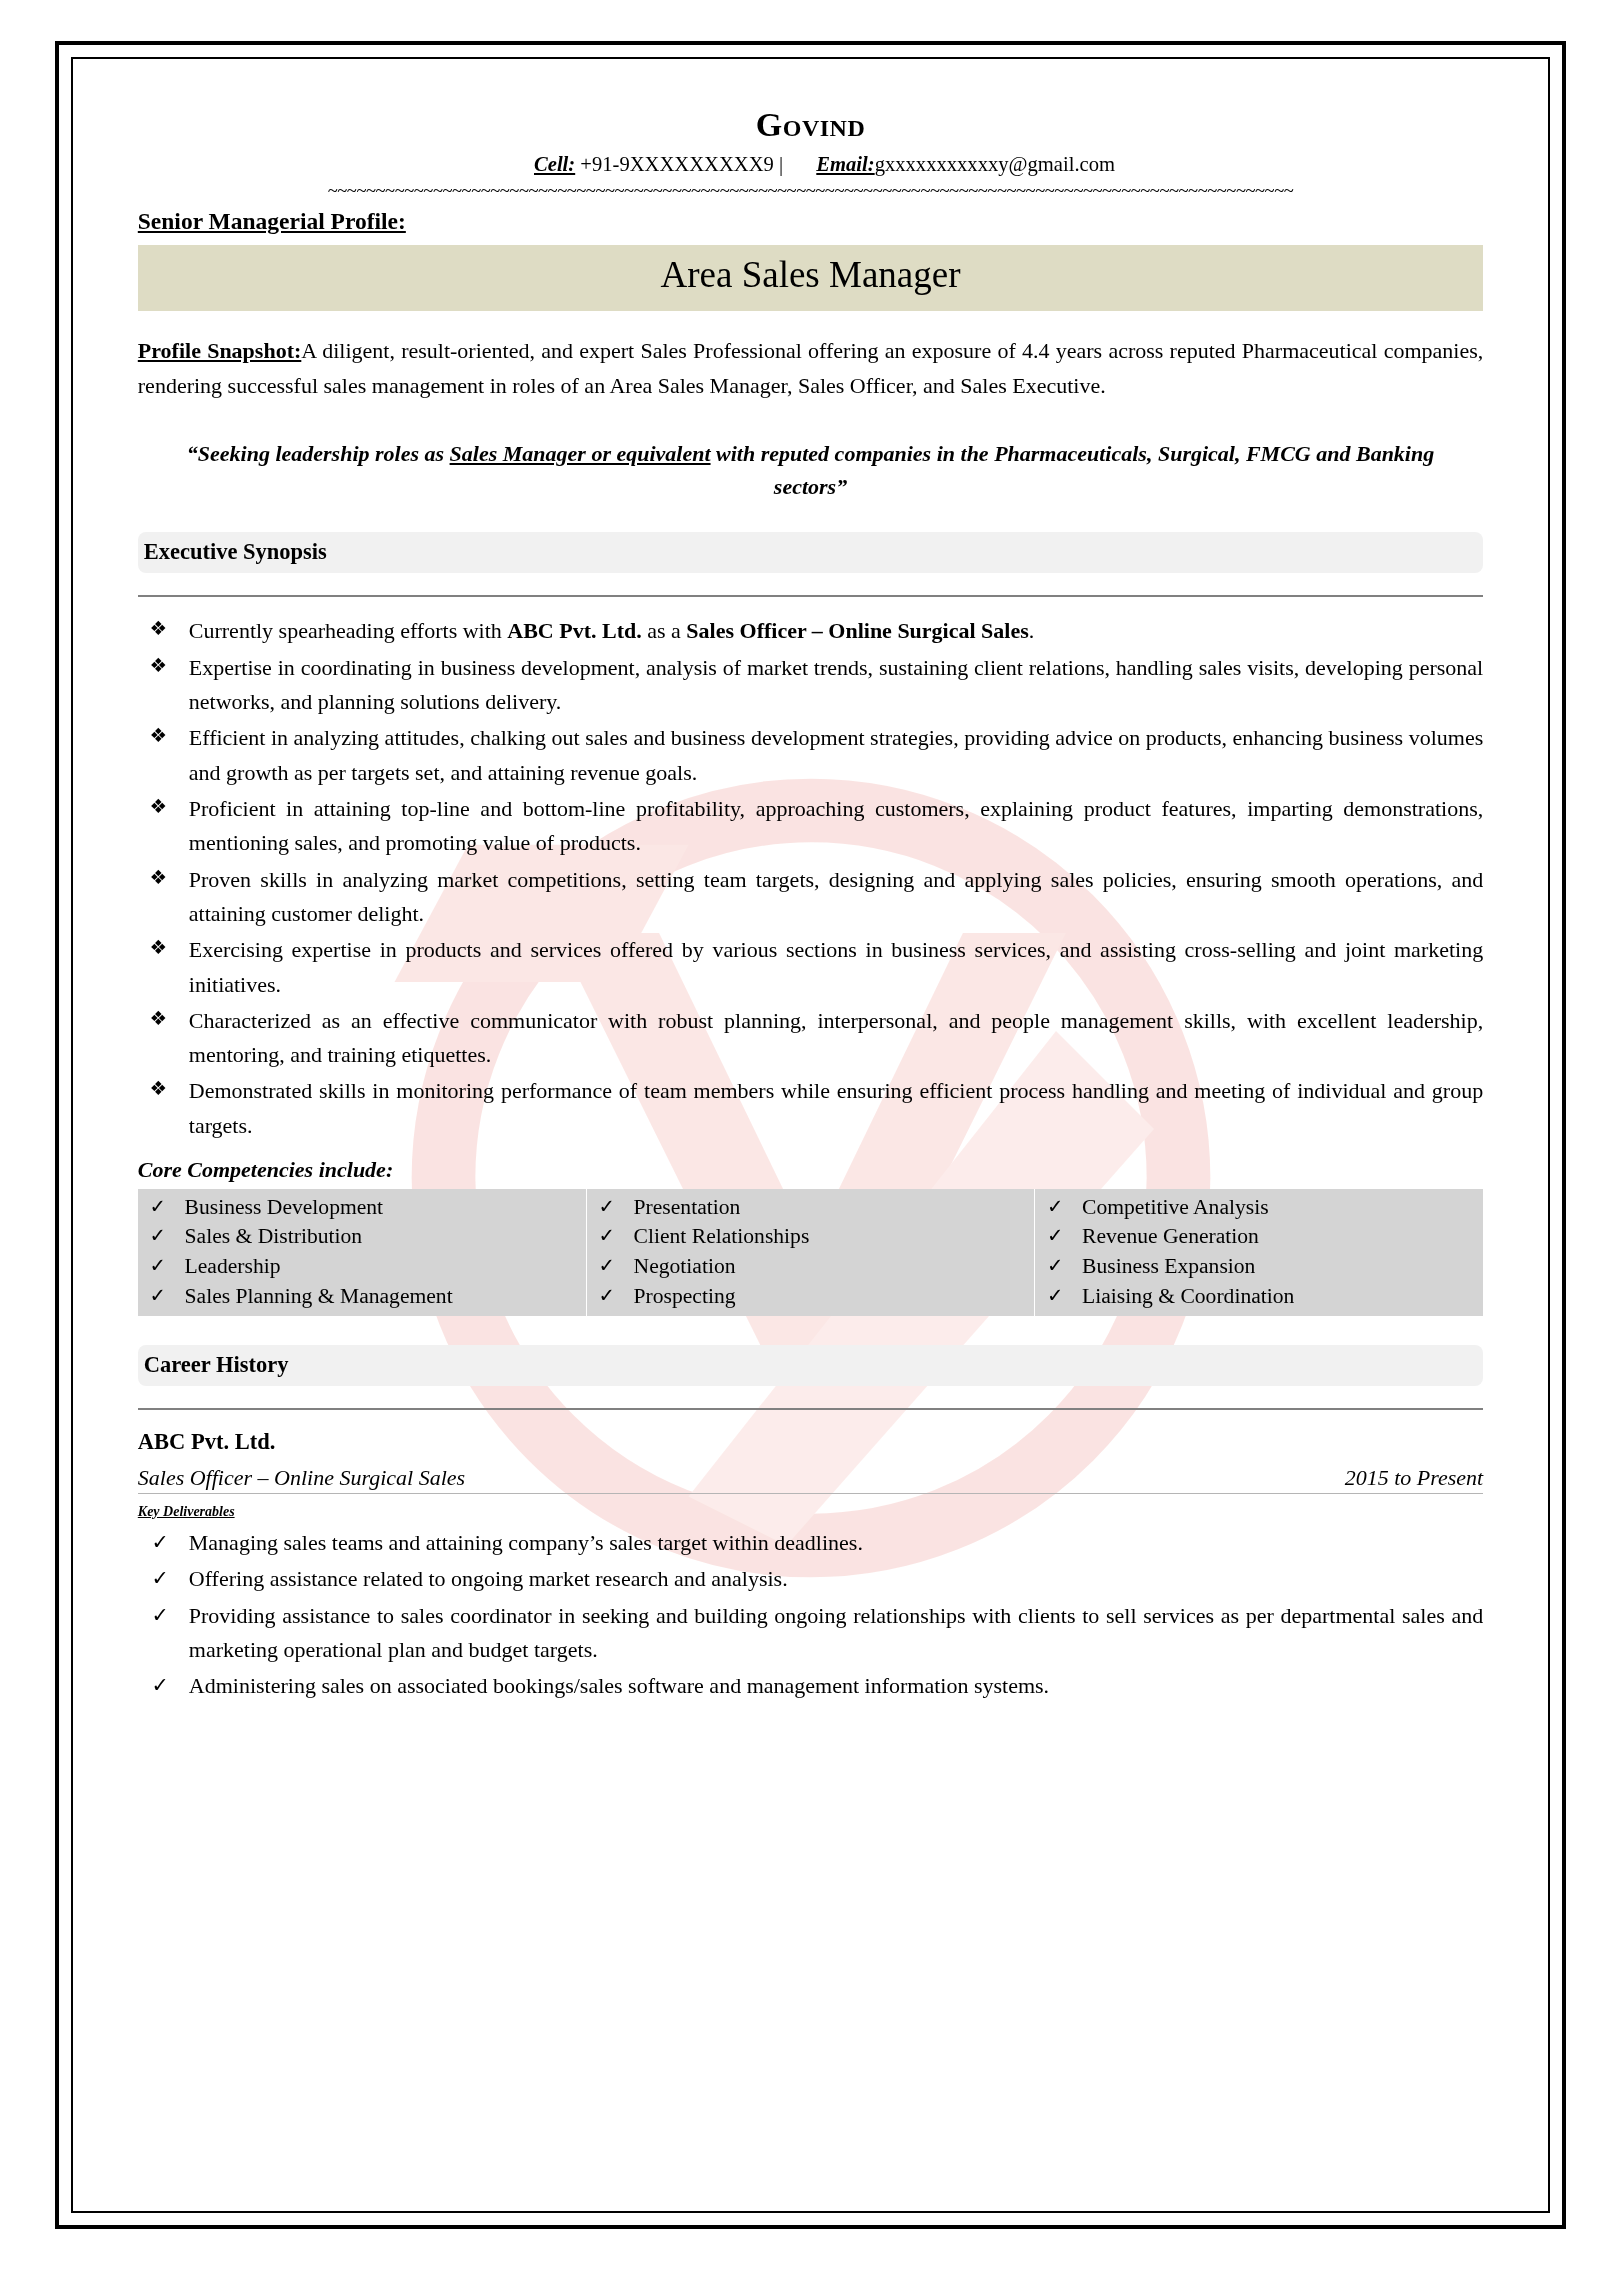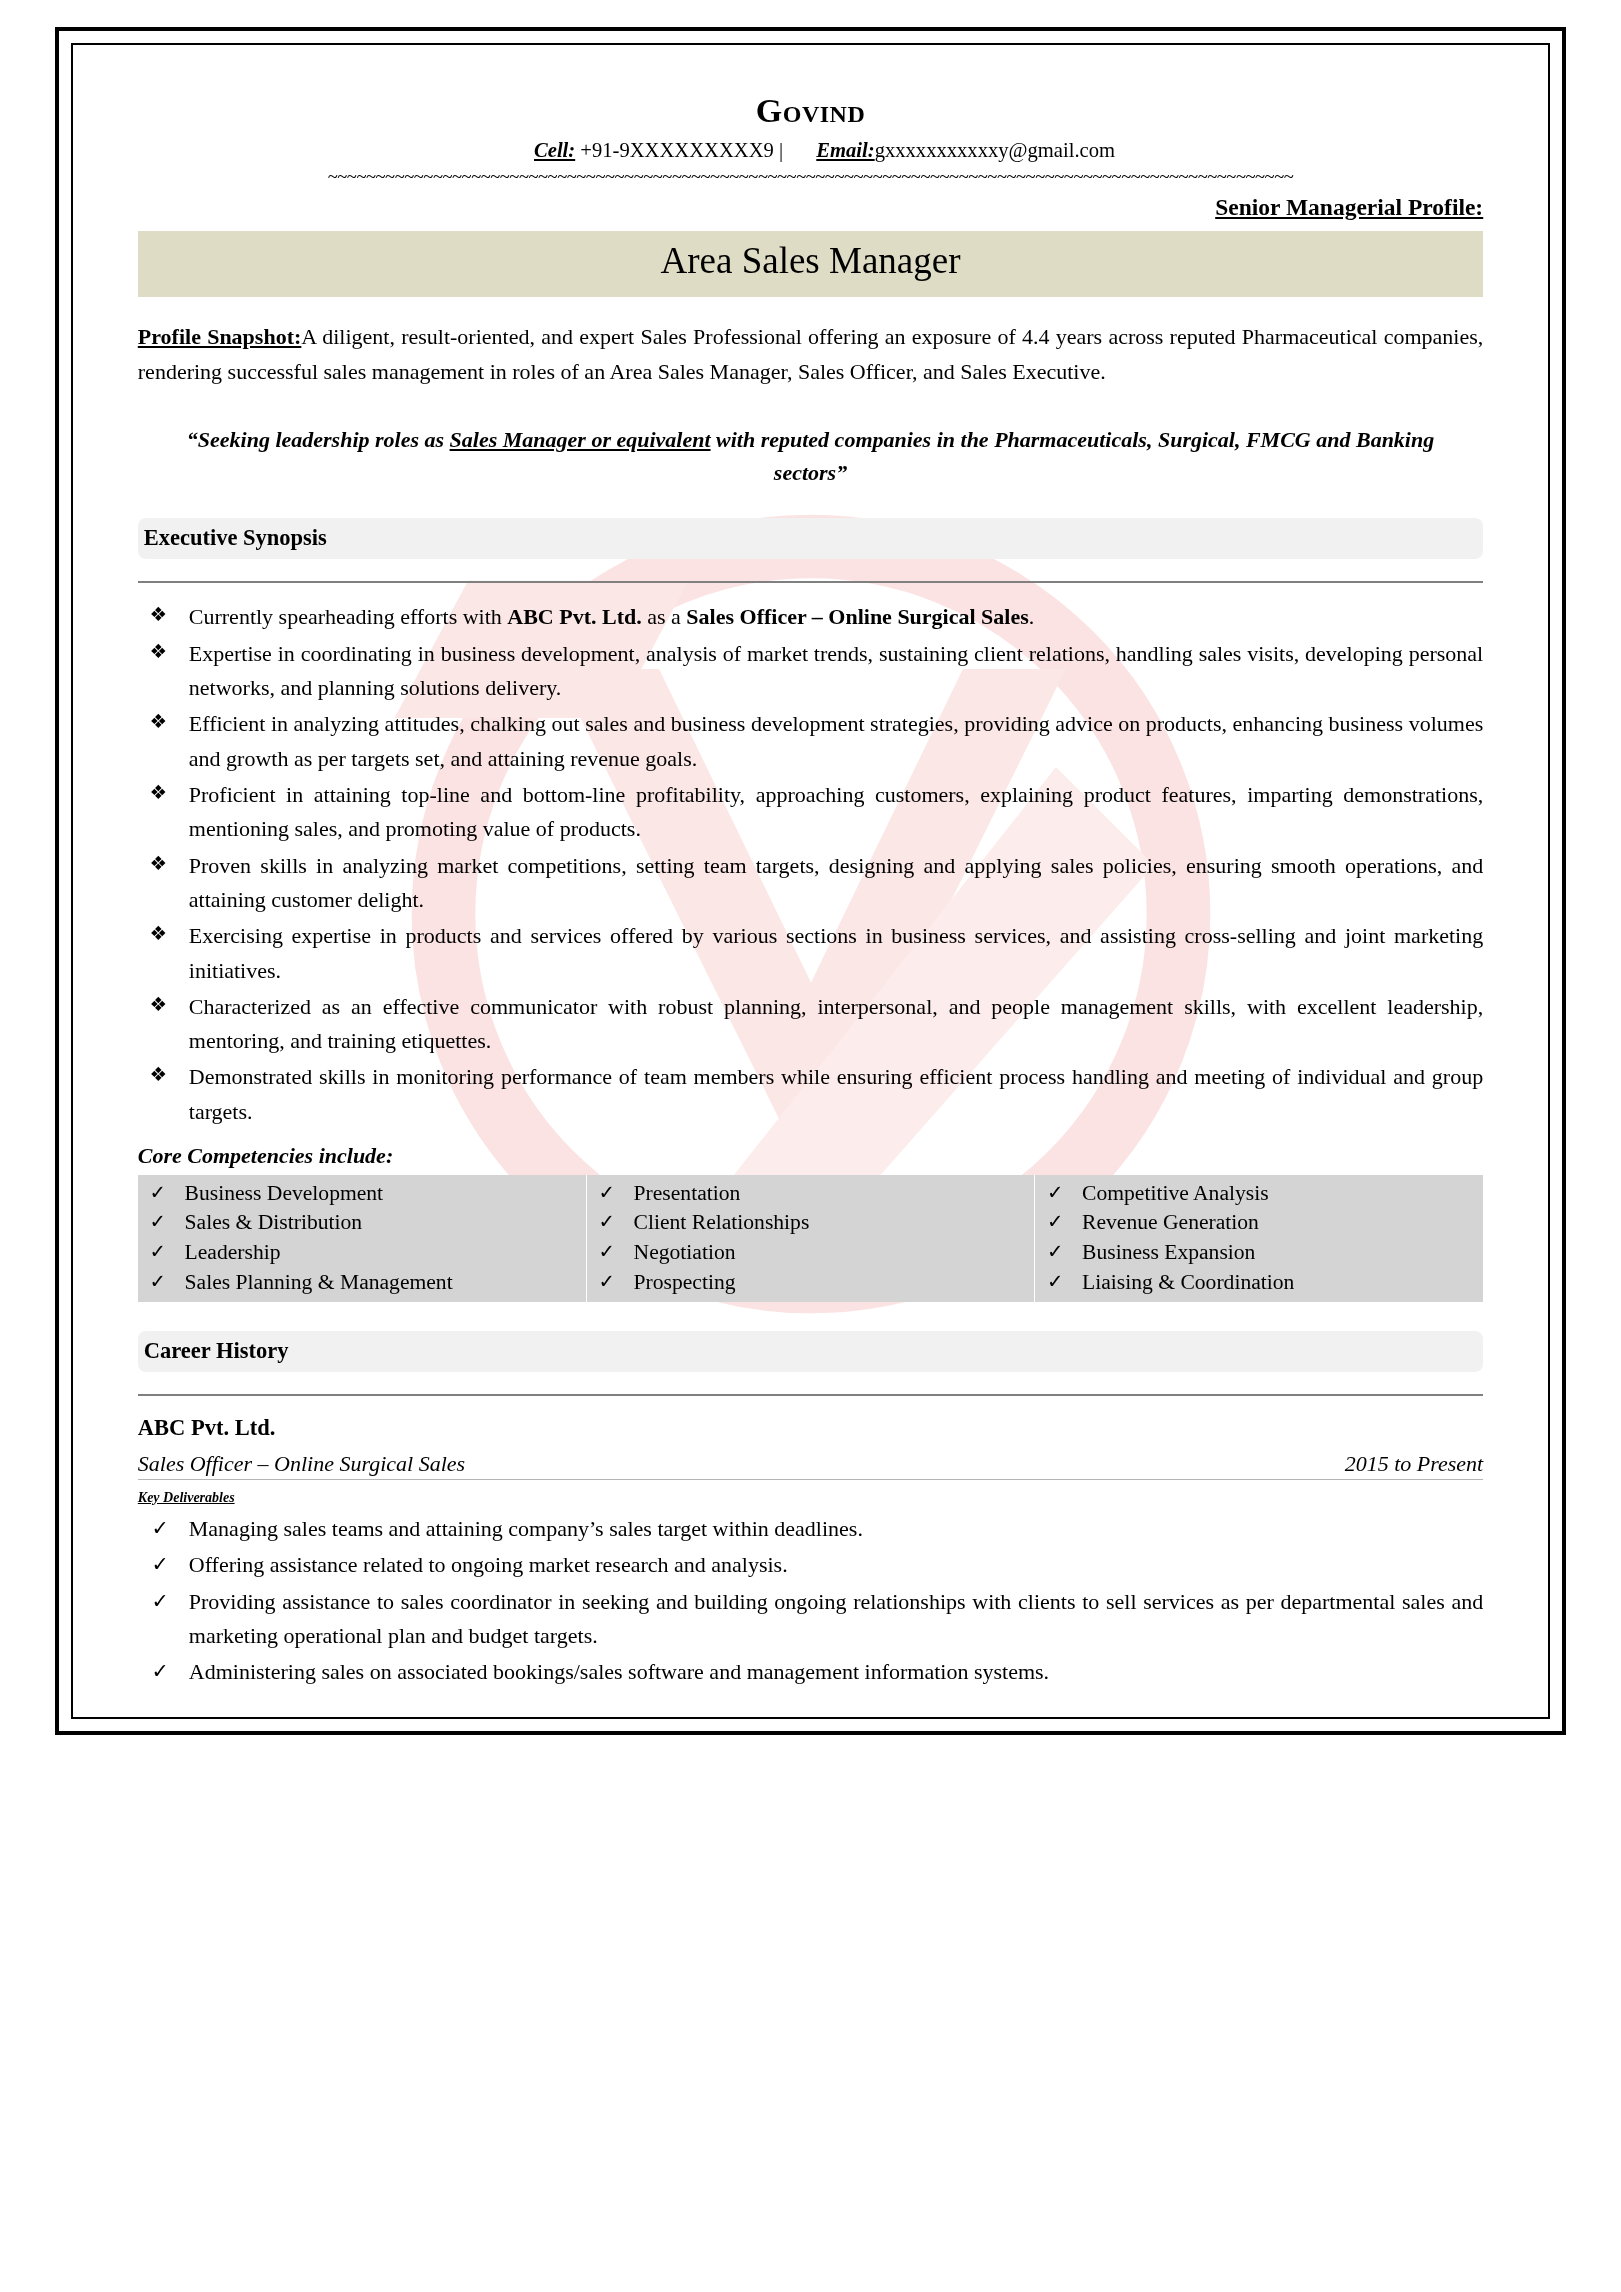--- a/index.html
+++ b/index.html
@@ -13,23 +13,23 @@
     font-family: "Liberation Serif", serif;
     color: #000000;
     position: relative;
     overflow: hidden;
   }
 
   
   .page-outer {
     position: absolute;
     left: 55px;
-    top: 27px;
+    top: 41px;
     width: 1511px;
-    height: 1708px;
+    height: 2188px;
     border: 4.9px solid #000000;
     box-sizing: border-box;
   }
   .page-inner {
     position: absolute;
     left: 11.8px;
     top: 11.8px;
     right: 11.8px;
     bottom: 11.8px;
     border: 2px solid #000000;
@@ -80,21 +80,21 @@
   .sep-tildes {
     font-size: 18.6px;
     letter-spacing: -0.5px;
     text-align: center;
     white-space: nowrap;
     overflow: hidden;
     margin: 2px 0 5.9px 0;
     color: #000;
   }
   .sub-head {
-    text-align: right;
+    text-align: left;
     font-size: 23.5px;
     font-weight: bold;
     text-decoration: underline;
     margin: 0 0 9.8px 0;
   }
   .title-band {
     background: #dedcc4;
     text-align: center;
     font-family: Liberation Serif, serif;
     font-size: 37px;

